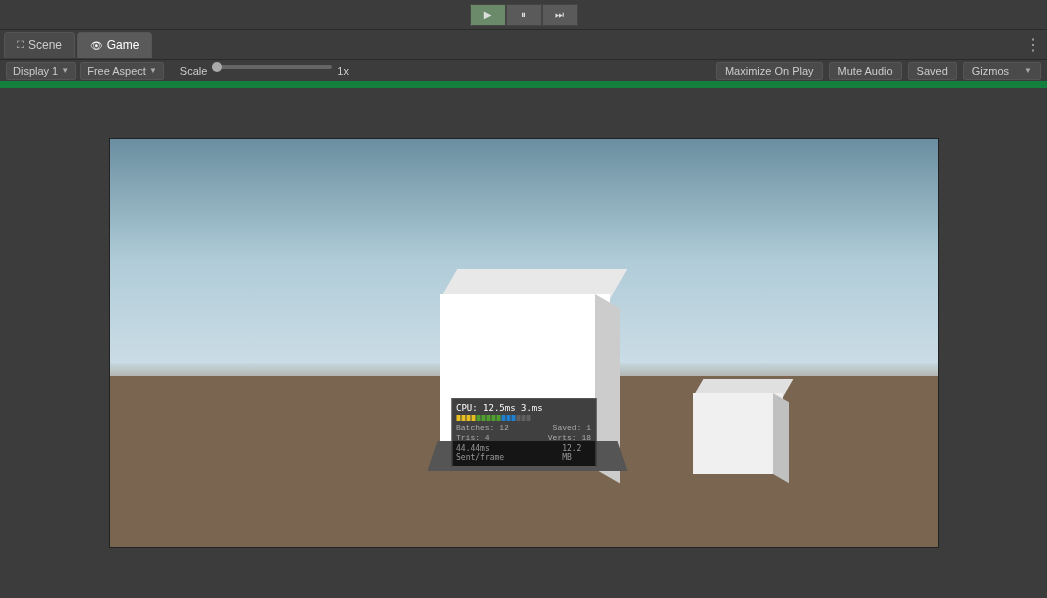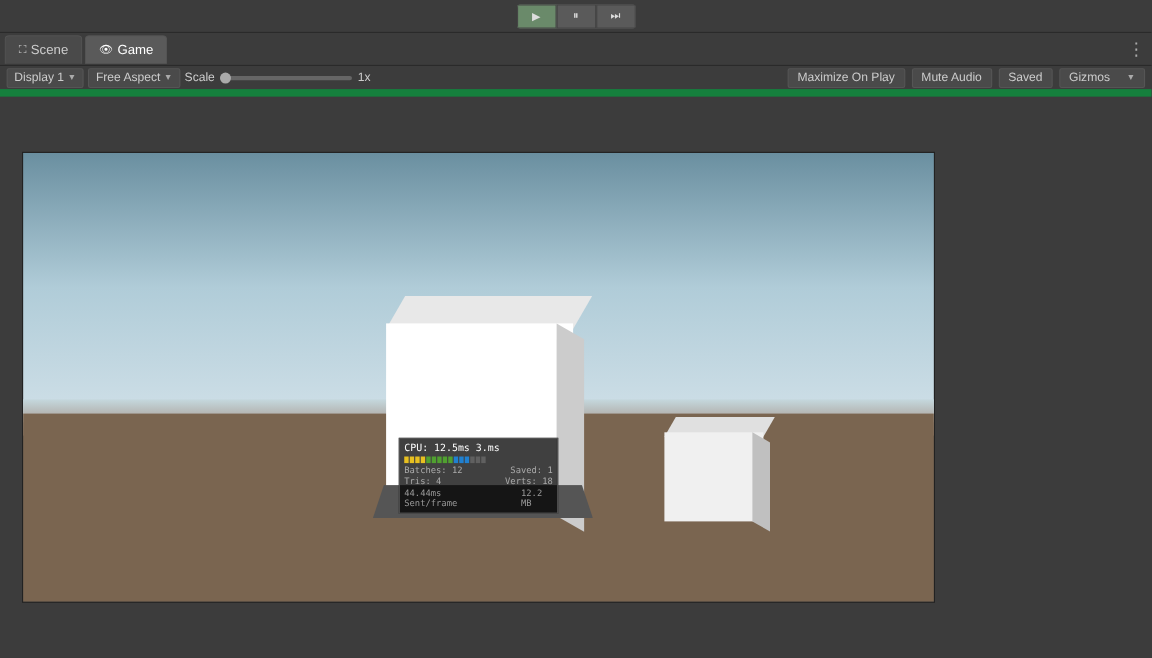--- a/index.html
+++ b/index.html
@@ -108,23 +108,22 @@
       color: #ccc;
       white-space: nowrap;
     }
     .dropdown-arrow {
       font-size: 8px;
       color: #aaa;
     }
 
     .scale-group {
       display: flex;
-      align-items: center;
       gap: 5px;
-      margin-left: 0;
+      margin-left: 12px;
     }
     .scale-label {
       font-size: 11px;
       color: #ccc;
     }
     .scale-slider {
       width: 120px;
       height: 4px;
       appearance: none;
       background: #666;
@@ -160,20 +159,21 @@
     }
     .gizmos-btn {
       display: flex;
       align-items: center;
       gap: 15px;
     }
 
     
     .main-content {
       display: flex;
+      justify-content: center;
       align-items: center;
       height: calc(598px - 30px - 30px - 28px);
       background: #3c3c3c;
       padding: 20px;
     }
     .game-view {
       width: 830px;
       height: 410px;
       position: relative;
       overflow: hidden;
@@ -311,20 +311,21 @@
     .stats-bar-seg {
       height: 6px;
       width: 4px;
     }
     .stats-data-row {
       display: flex;
       justify-content: space-between;
       font-size: 8px;
       color: #aaa;
       margin-bottom: 1px;
+      font-family: Liberation Mono, monospace;
     }
     .stats-footer {
       display: flex;
       justify-content: space-between;
       font-size: 8px;
       color: #999;
       margin-top: 2px;
       gap: 32px;
     }
   </style>

